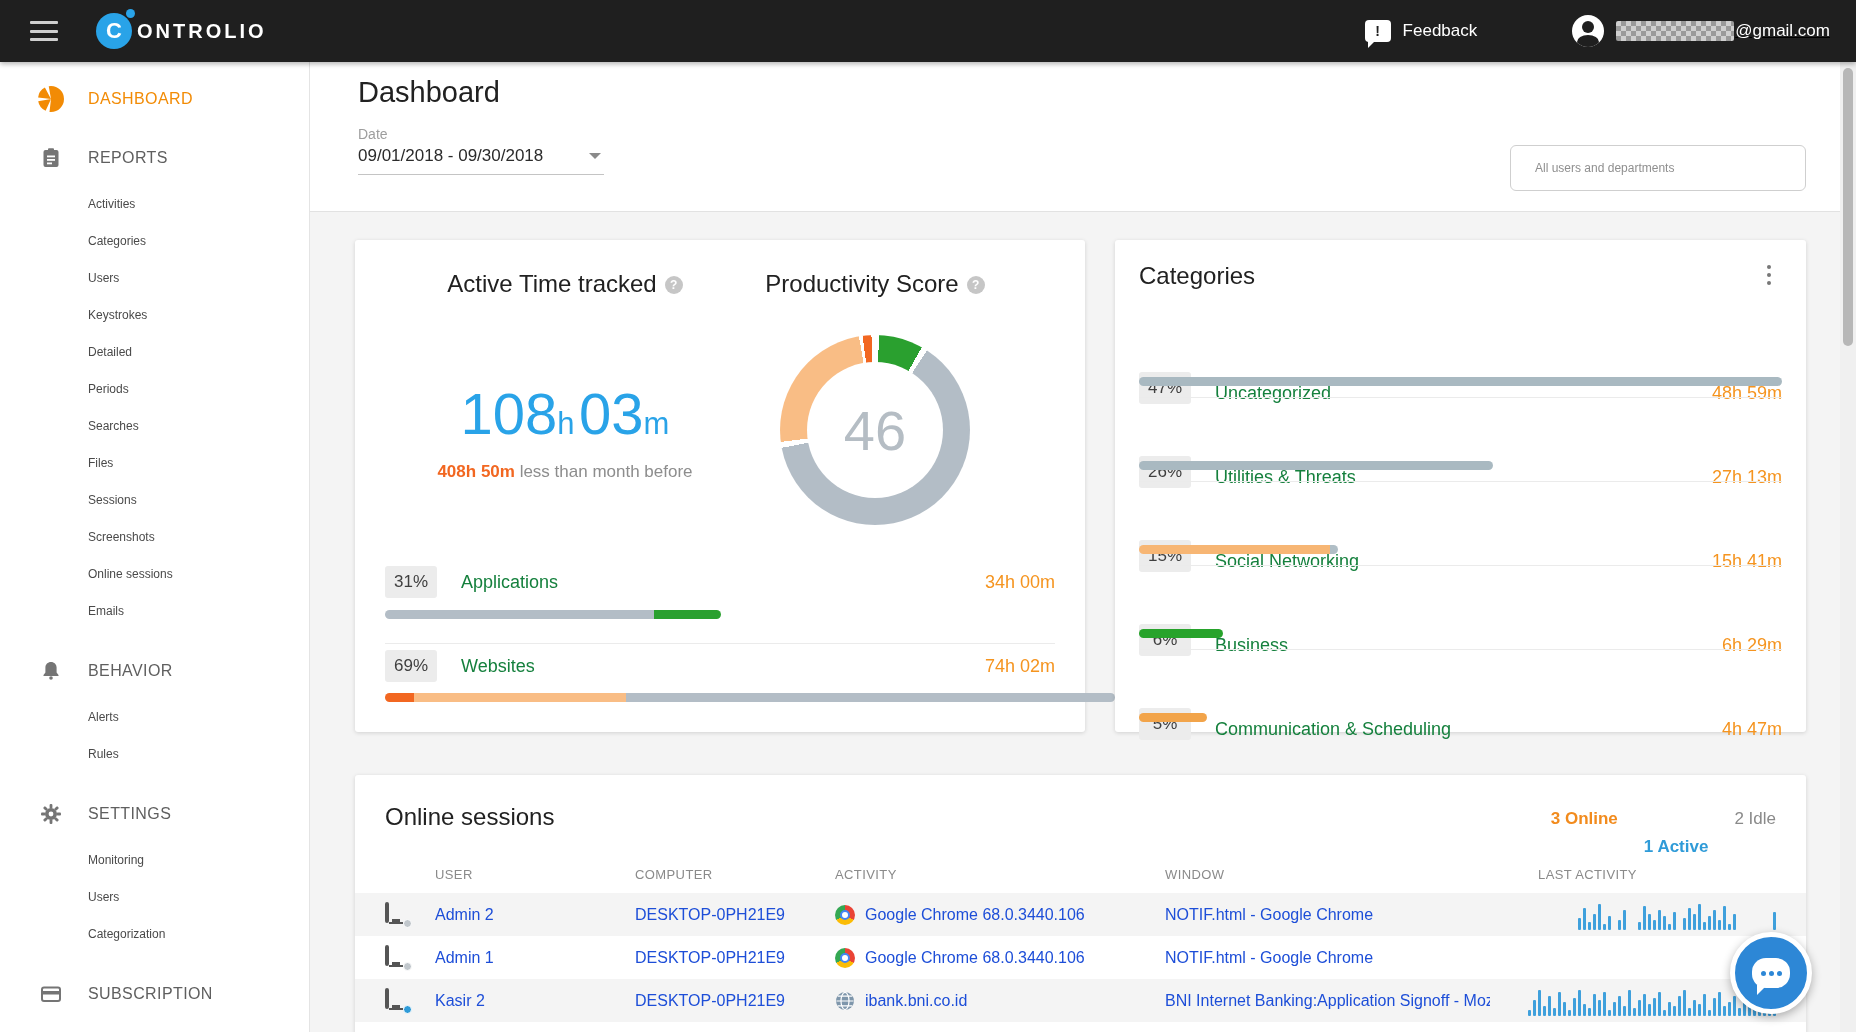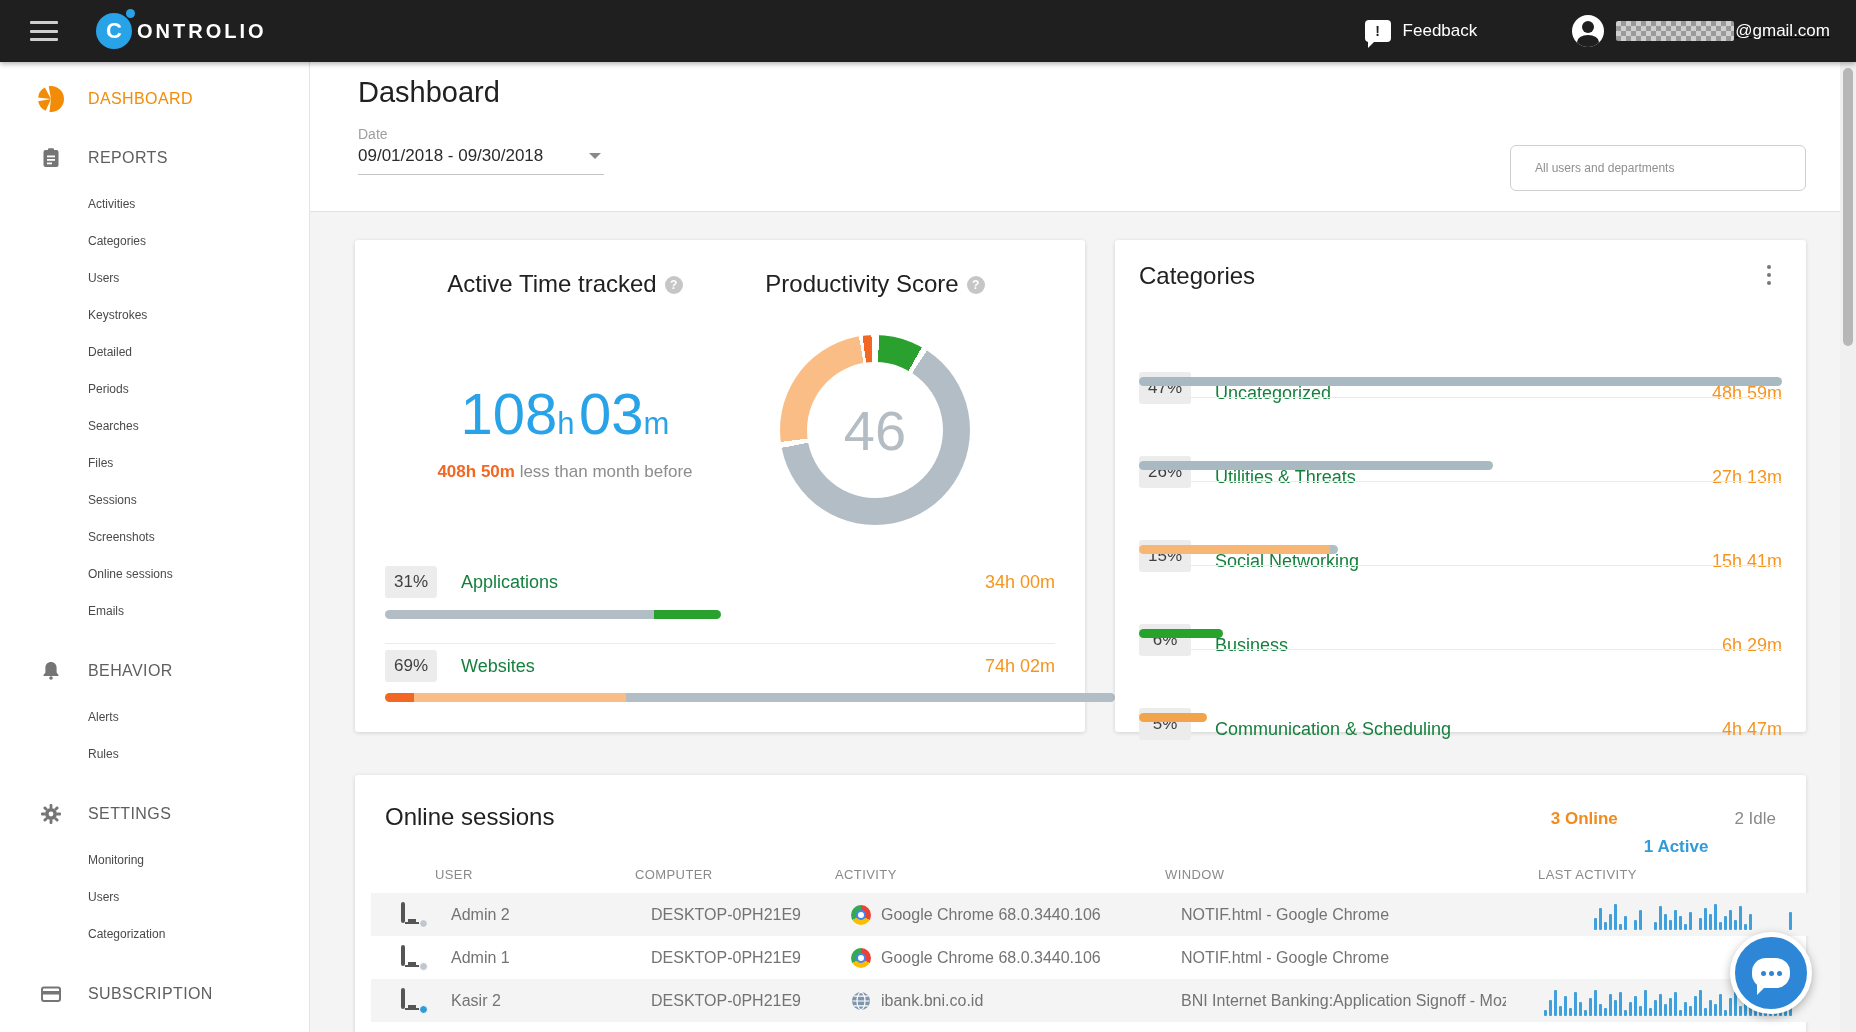--- a/index.html
+++ b/index.html
@@ -102,21 +102,21 @@
   .cat-row .hbar { position:absolute; left:0; top:48px; }
   .cat-sep { position:absolute; left:24px; right:24px; height:1px; background:#ebebeb; }
 
   
   .os-title { position:absolute; left:30px; top:28px; }
   .os-legend { position:absolute; right:30px; top:34px; display:flex; gap:26px; font-size:17px; }
   .os-legend .leg { font-weight:bold; }
   .os-legend .leg.idle { font-weight:normal; }
   .os-table-head { position:absolute; left:0; top:85px; width:100%; height:28px; display:flex; align-items:center;
                    font-size:13px; color:#8a8a8a; letter-spacing:.4px; }
-  .os-row { position:absolute; left:16px; width:100%; height:43px; display:flex; align-items:center; font-size:16px; color:#737373; cursor:pointer; }
+  .os-row { position:absolute; left:0; width:100%; height:43px; display:flex; align-items:center; font-size:16px; color:#1d4ed8; cursor:pointer; }
   .os-row.zebra { background:#f4f4f4; }
   .c-pad { width:30px; flex:none; } .c-icon { width:50px; flex:none; display:flex; align-items:center; }
   .c-user { width:200px; flex:none; } .c-comp { width:200px; flex:none; }
   .c-act { width:330px; flex:none; display:flex; align-items:center; gap:10px; }
   .c-win { width:325px; flex:none; white-space:nowrap; overflow:hidden; }
   .c-spark { flex:1; display:flex; justify-content:flex-end; padding-right:30px; }
   .th-last { padding-left:48px; }
   .monitor { position:relative; width:24px; height:22px; }
   .monitor .scr { width:22px; height:15px; border:2px solid #555; border-radius:2px; }
   .monitor .std { position:absolute; left:7px; top:15px; width:8px; height:3px; background:#555; }

